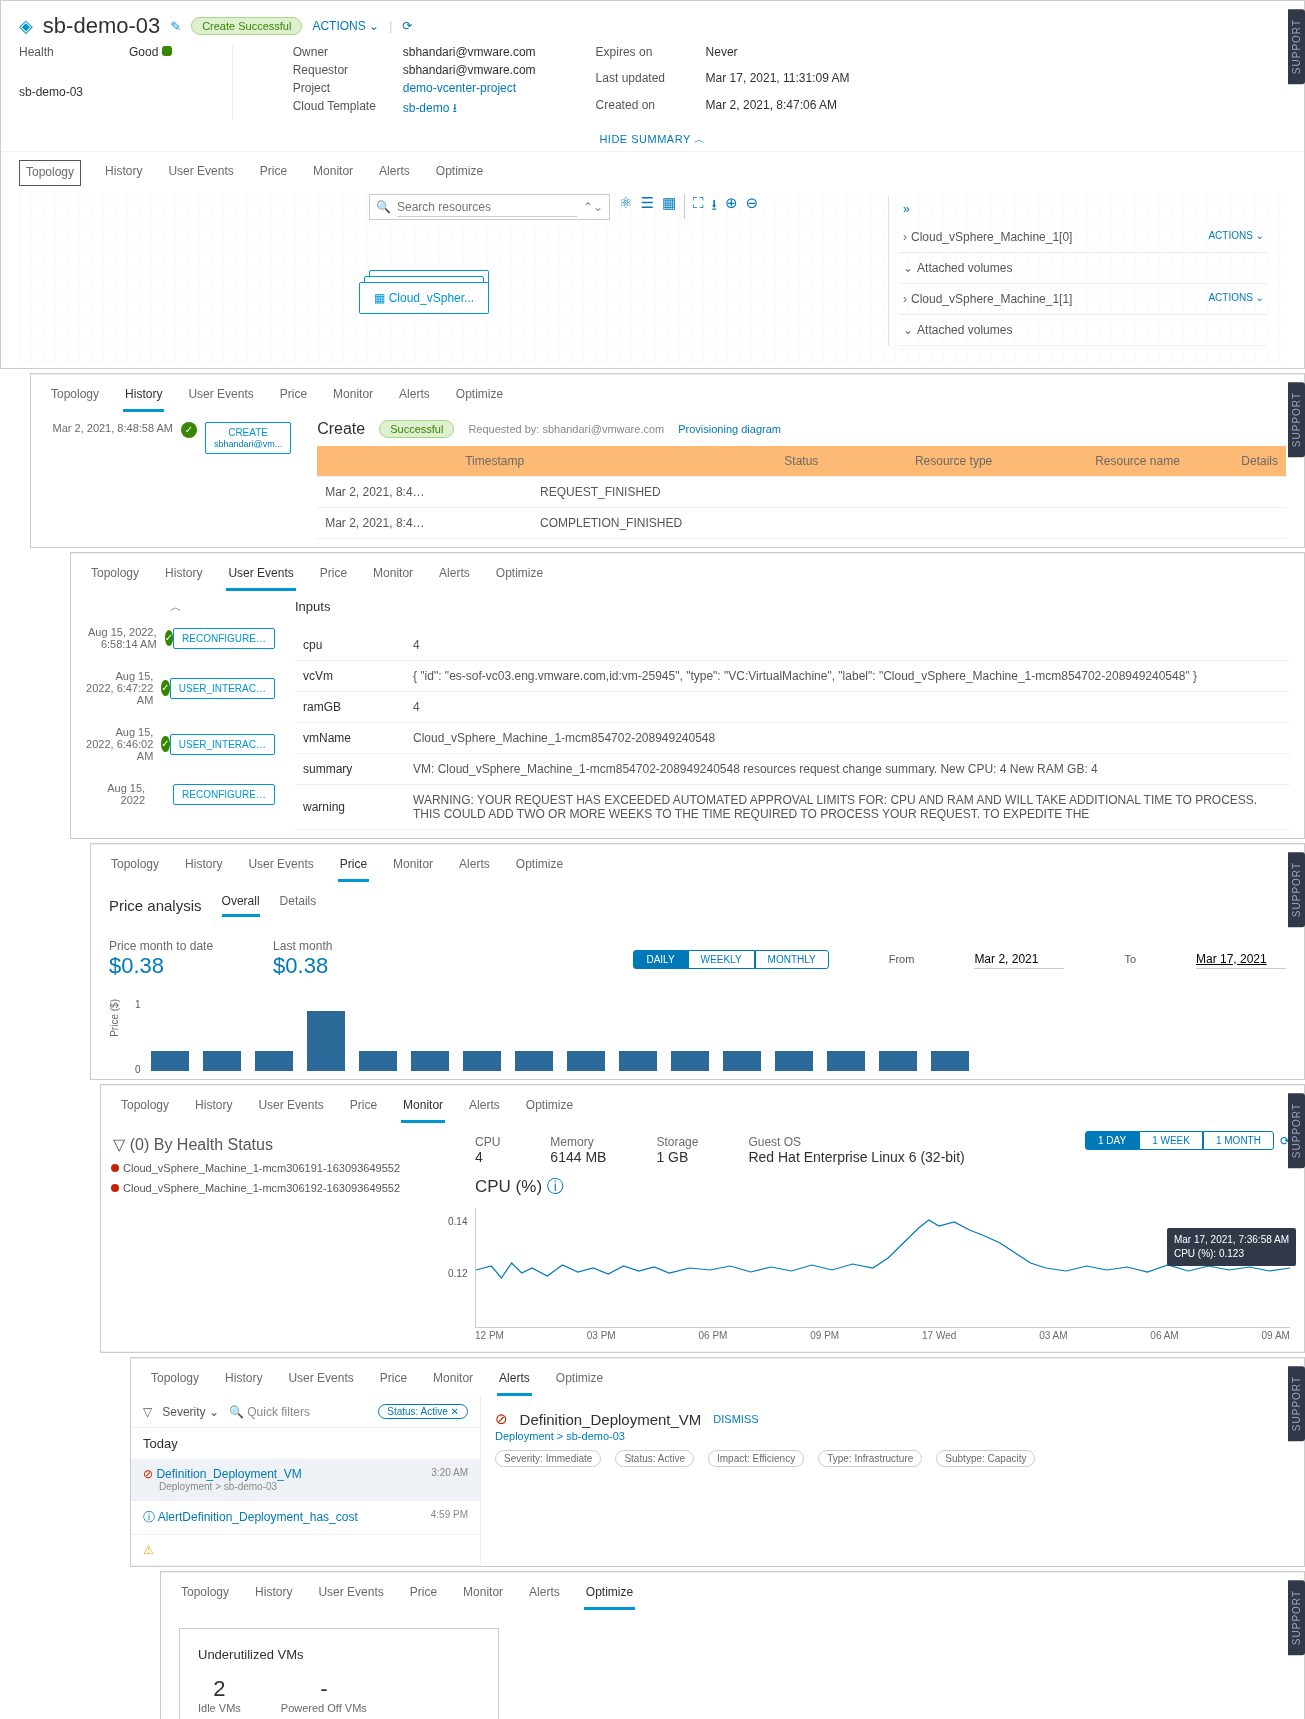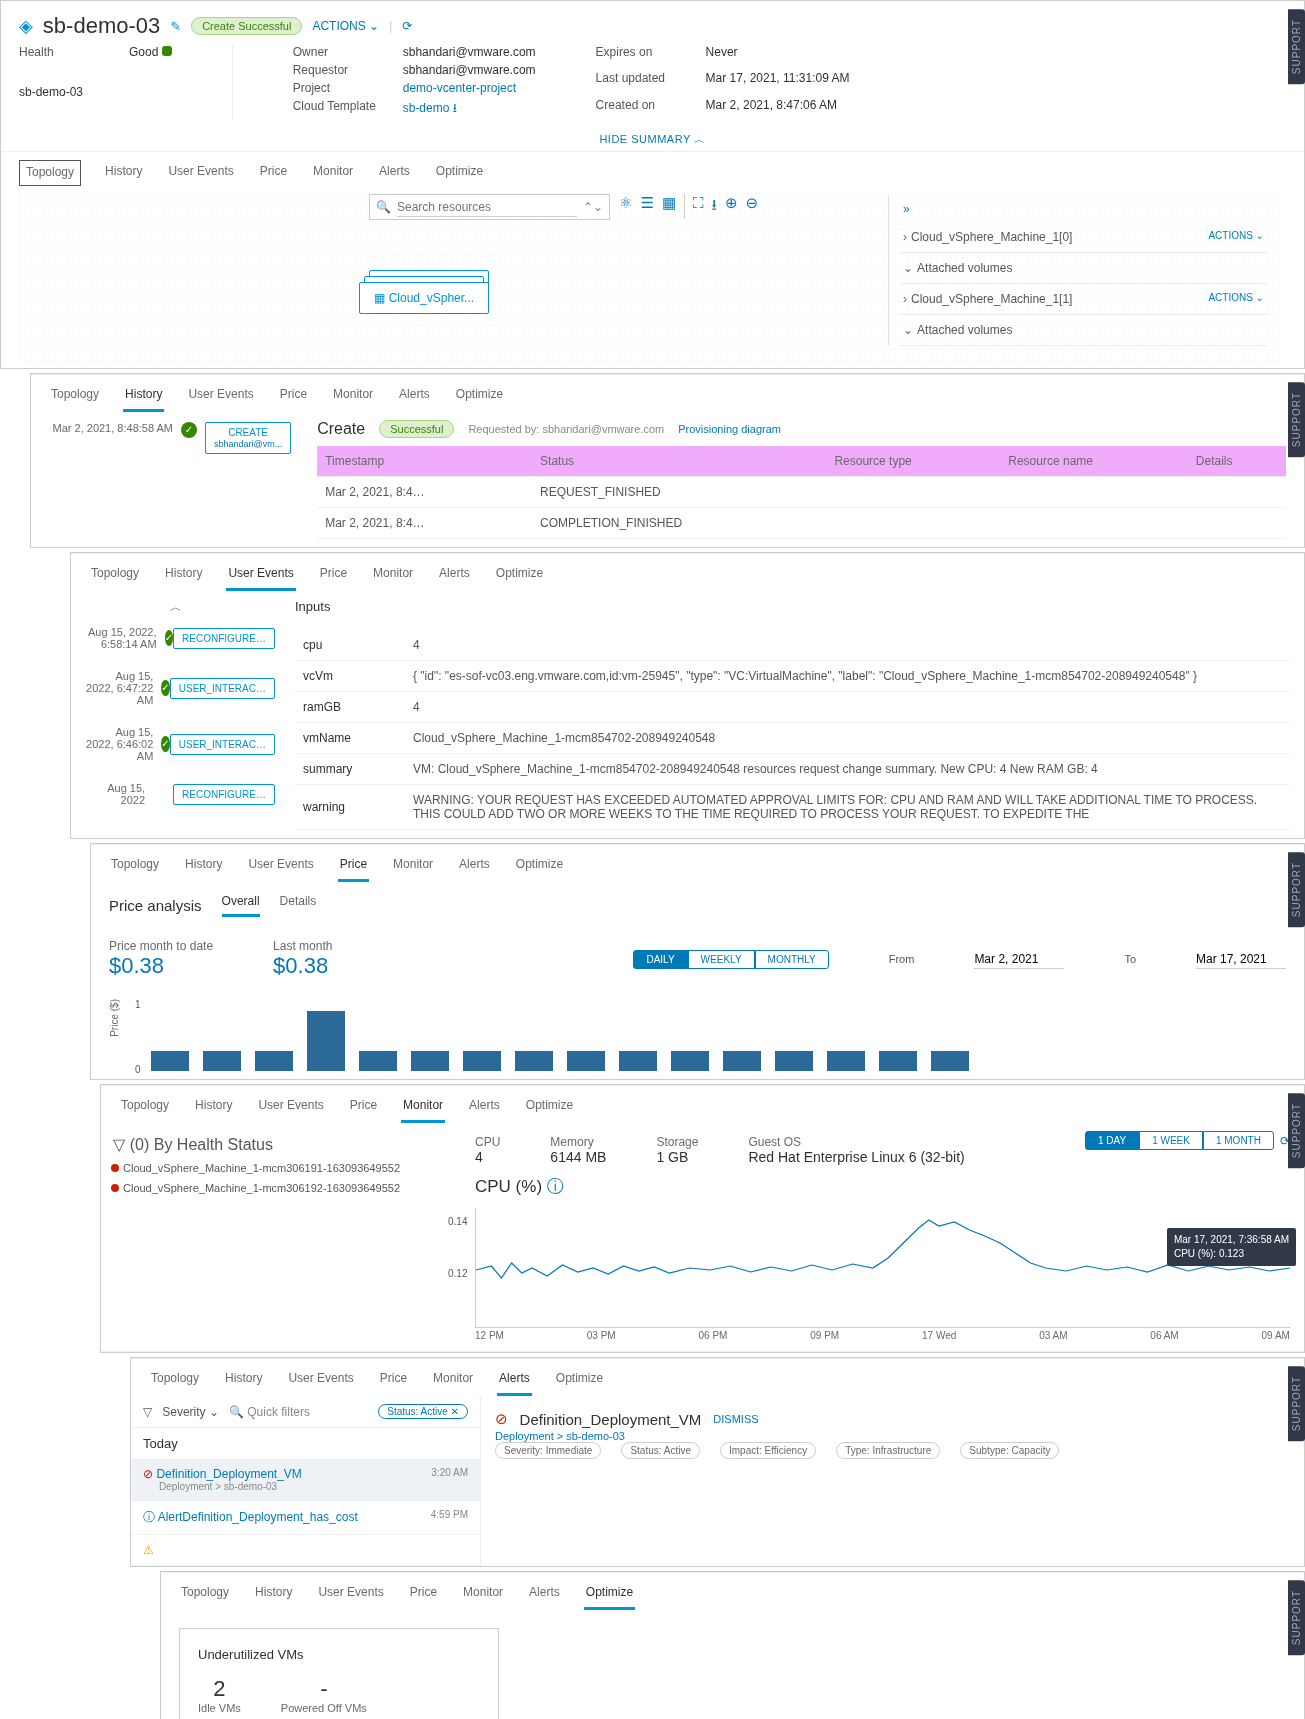--- a/index.html
+++ b/index.html
@@ -35,21 +35,21 @@
 .rp-item{padding:8px 4px;border-bottom:1px solid #eee;font-size:12px}
 .support-tab{position:absolute;right:-1px;top:8px;background:#313948;color:#9aa3b5;writing-mode:vertical-rl;transform:rotate(180deg);padding:10px 3px;font-size:10px;letter-spacing:1px;border-radius:3px 0 0 3px}
 .indent{margin-left:30px;width:calc(100% - 30px)}
 .indent2{margin-left:100px;width:calc(100% - 100px)}
 .indent3{margin-left:130px;width:calc(100% - 130px)}
 .row{display:flex;align-items:flex-start}
 .evleft{width:150px;font-size:11px;color:#6a6a6a;text-align:right;padding:10px 8px}
 .check{display:inline-block;width:16px;height:16px;background:#378600;border-radius:50%;color:#fff;text-align:center;font-size:10px;line-height:16px}
 .evbtn{border:1px solid #0095d3;color:#0095d3;padding:4px 8px;font-size:10px;margin:2px 0;display:inline-block;border-radius:2px}
 .tbl{width:100%;border-collapse:collapse;font-size:12px}
-.tbl th{text-align:left;padding:8px;color:#6a6a6a;font-weight:500;border-bottom:1px solid #eee;background:#f0abfc}
+.tbl th{text-align:right;padding:8px;color:#6a6a6a;font-weight:500;border-bottom:1px solid #eee;background:#fdba74}
 .tbl td{padding:8px;border-bottom:1px solid #f0f0f0;color:#565656}
 .kv-tbl td:first-child{width:110px;font-weight:500;color:#313131}
 .price-hdr{display:flex;gap:20px;align-items:center;padding:12px 18px}
 .subtabs{display:flex;gap:20px;font-size:12px}
 .subtab{color:#6a6a6a;padding-bottom:6px}
 .subtab.active{color:#313131;border-bottom:3px solid #0095d3}
 .metric{padding:10px 0}
 .metric .lbl{font-size:12px;color:#6a6a6a}
 .metric .val{font-size:22px;color:#0079b8}
 .range-btns{display:flex}
@@ -74,21 +74,21 @@
 .xt{display:flex;justify-content:space-between;font-size:10px;color:#6a6a6a;padding:2px 0}
 .al-wrap{display:flex}
 .al-left{width:350px;border-right:1px solid #eee}
 .al-right{flex:1;padding:14px}
 .al-filter{display:flex;gap:10px;align-items:center;padding:8px 12px;border-bottom:1px solid #eee;font-size:12px}
 .chip{border:1px solid #0079b8;color:#0079b8;border-radius:10px;padding:1px 8px;font-size:10px}
 .al-item{padding:8px 12px;border-bottom:1px solid #f0f0f0}
 .al-item.sel{background:#eef2f6}
 .al-name{color:#0079b8;font-size:12px}
 .al-time{float:right;font-size:10px;color:#888}
-.badge-row{display:flex;gap:20px;flex-wrap:wrap;}
+.badge-row{display:flex;gap:14px;flex-wrap:wrap;margin-top:8px}
 .badge{border:1px solid #ccc;border-radius:10px;padding:2px 8px;font-size:10px;color:#6a6a6a}
 .opt-box{border:1px solid #ccc;padding:18px;width:320px;margin:18px}
 .opt-box h4{font-size:13px;font-weight:500;color:#313131;margin-bottom:14px}
 .opt-stats{display:flex;gap:40px;text-align:center}
 .opt-stats .n{font-size:22px;color:#313131}
 .opt-stats .l{font-size:11px;color:#6a6a6a}
 input[type=text]{border:none;border-bottom:1px solid #ccc;font-size:12px;padding:2px 0;background:transparent}
 .chev{color:#6a6a6a;margin-right:4px}
 </style>
 </head>
@@ -320,21 +320,21 @@
       </div>
   <div style="flex:1"></div>
   <div class="range-btns">
    <span class="range-btn active">DAILY</span>
    <span class="range-btn">WEEKLY</span>
    <span class="range-btn">MONTHLY</span>
   </div>
   <span style="font-size:11px">From</span>
   <input type="text" style="width: 90px;" value="Mar 2, 2021">
   <span style="font-size:11px">To</span>
-  <input type="text" style="width: 90px;" value="Mar 17, 2021">
+  <input type="text" style="width: 90px; text-decoration: underline;" value="Mar 17, 2021">
  </div>
  <div class="chart">
   <div class="yax">Price ($)</div>
   <div style="position:absolute;left:44px;top:0;font-size:10px">1</div>
   <div style="position:absolute;left:44px;bottom:4px;font-size:10px">0</div>
   <div class="bars" id="price-bars">
         <div class="bar" style="height: 19.8px;"></div>
         <div class="bar" style="height: 19.8px;"></div>
         <div class="bar" style="height: 19.8px;"></div>
         <div class="bar" style="height: 60px;"></div>

